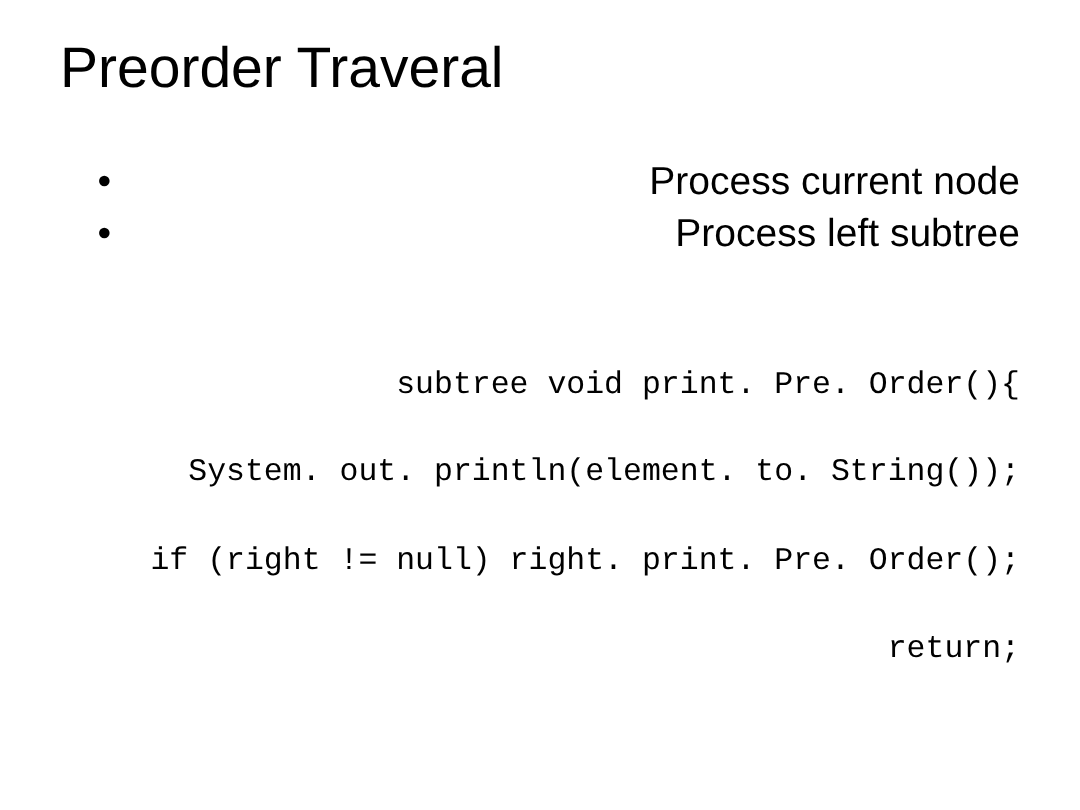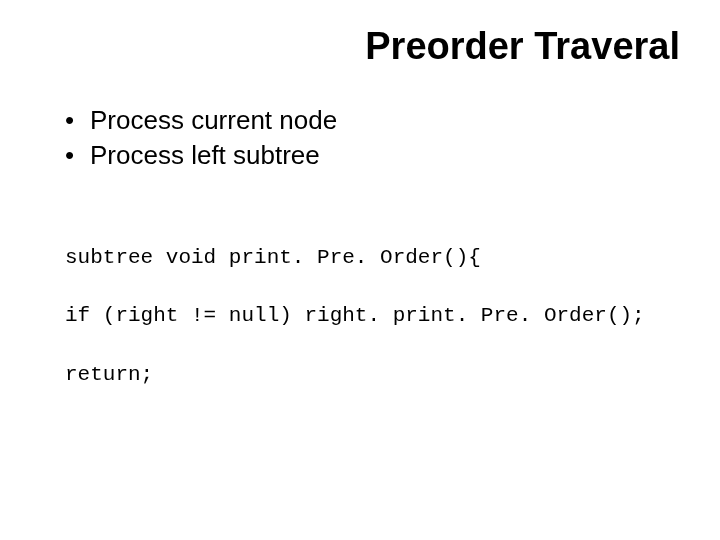--- a/index.html
+++ b/index.html
@@ -1,31 +1,32 @@
 <!DOCTYPE html>
 <html><head>
   <meta charset="utf-8">
   <style>
     * {
       margin: 0;
       padding: 0;
       box-sizing: border-box;
+      text-align: right;
     }
     body {
       width: 720px;
       height: 540px;
       background: #ffffff;
       font-family: Arial, Helvetica, sans-serif;
       color: #000000;
       padding: 25px 40px;
     }
     .title {
       font-size: 38px;
-      font-weight: bold;
-      text-align: right;
+      font-weight: normal;
+      text-align: left;
       margin-bottom: 35px;
     }
     .bullet-list {
       list-style: none;
       margin-bottom: 40px;
       padding-left: 25px;
     }
     .bullet-item {
       font-size: 26px;
       line-height: 1.35;
@@ -51,16 +52,17 @@
 
 <h1 class="title">Preorder Traveral</h1>
 
 <ul class="bullet-list">
   <li class="bullet-item">Process current node</li>
   <li class="bullet-item">Process left subtree</li>
 </ul>
 
 <div class="code-block">
 <div>subtree void print. Pre. Order(){</div>
+<div>System. out. println(element. to. String());</div>
 <div>if (right != null) right. print. Pre. Order();</div>
 <div>return;</div>
 
 </div>
 
 </body></html>

